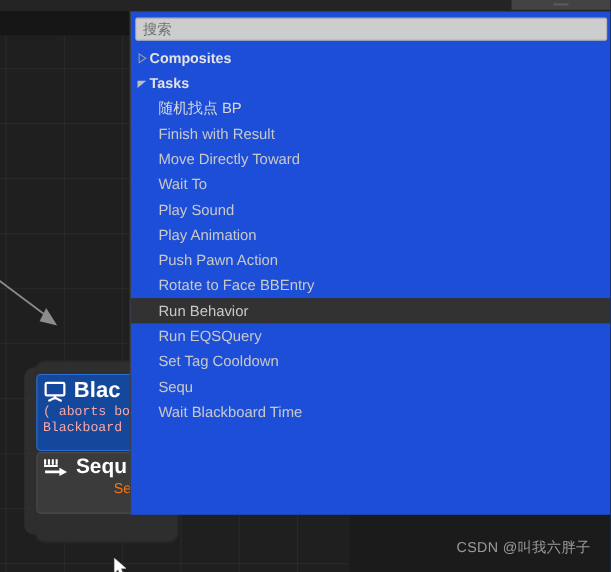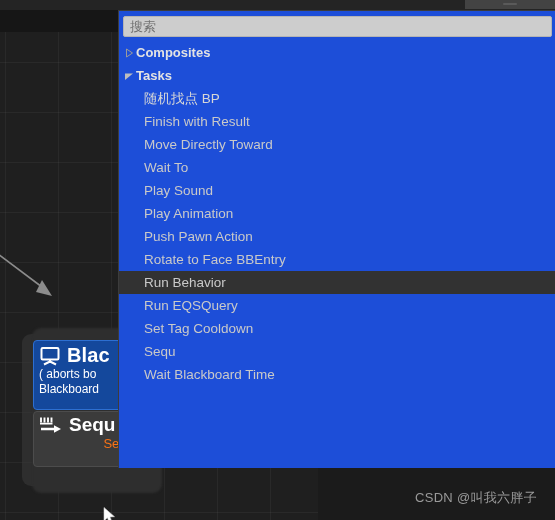--- a/index.html
+++ b/index.html
@@ -97,25 +97,26 @@
     padding: 3px 0 0 5px;
   }
   #node-blackboard .bb-title {
     color: #ffffff;
     font-size: 20px;
     font-weight: bold;
     white-space: nowrap;
     letter-spacing: .1px;
   }
   #node-blackboard .bb-sub {
-    color: #ffffff;
+    color: #fca5a5;
     font-size: 12px;
     white-space: nowrap;
     padding-left: 5px;
     line-height: 15px;
+    font-family: Liberation Mono, monospace;
   }
 
   
   #node-sequence {
     position: absolute;
     left: 33px; top: 401px;
     width: 130px; height: 56px;
     background: #3b3b3b;
     border: 1px solid #4c4c4c;
     border-radius: 4px;

